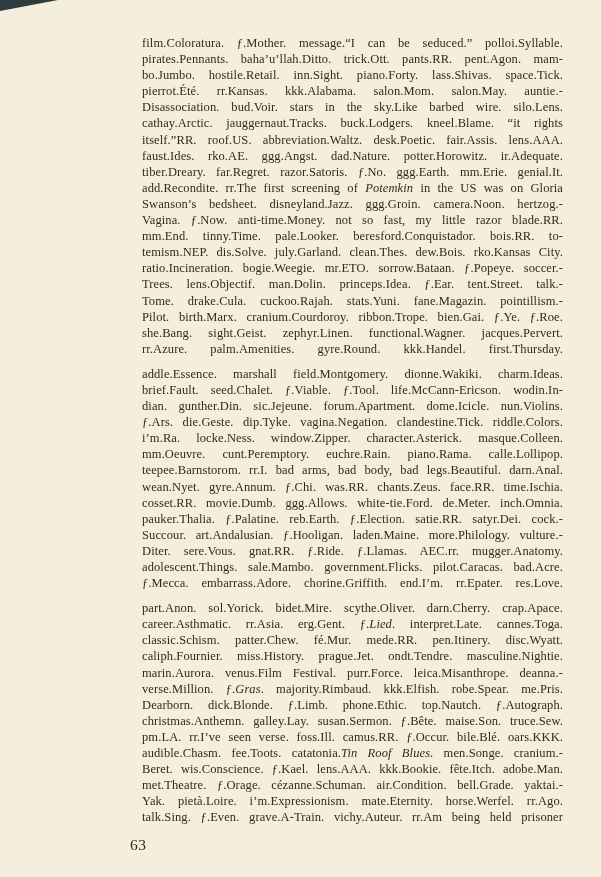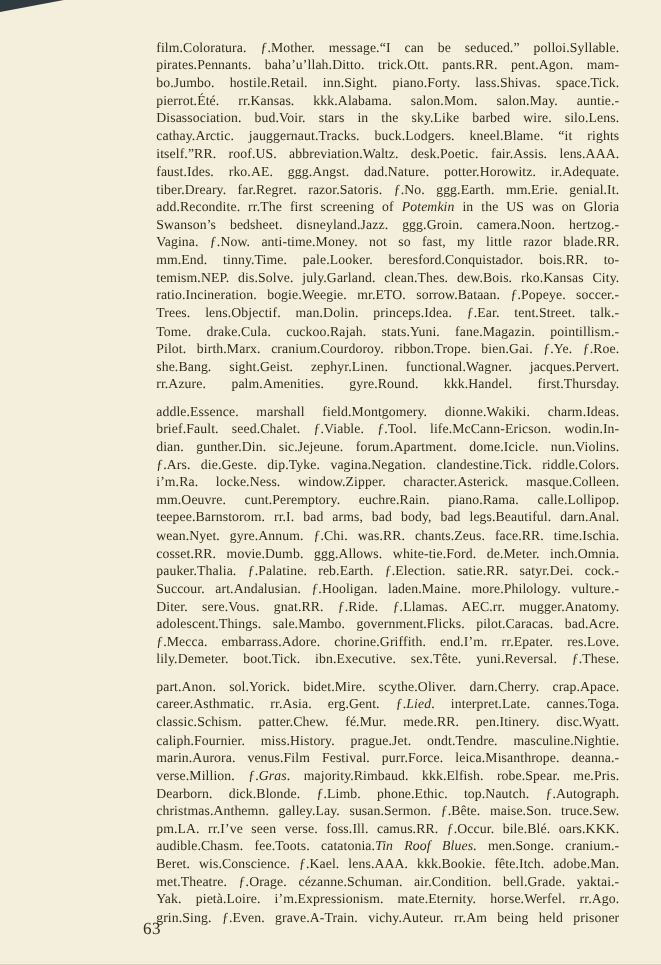--- a/index.html
+++ b/index.html
@@ -89,33 +89,32 @@
         <div class="line">i’m.Ra. locke.Ness. window.Zipper. character.Asterick. masque.Colleen.</div>
         <div class="line">mm.Oeuvre. cunt.Peremptory. euchre.Rain. piano.Rama. calle.Lollipop.</div>
         <div class="line">teepee.Barnstorom. rr.I. bad arms, bad body, bad legs.Beautiful. darn.Anal.</div>
         <div class="line">wean.Nyet. gyre.Annum. ƒ.Chi. was.RR. chants.Zeus. face.RR. time.Ischia.</div>
         <div class="line">cosset.RR. movie.Dumb. ggg.Allows. white-tie.Ford. de.Meter. inch.Omnia.</div>
         <div class="line">pauker.Thalia. ƒ.Palatine. reb.Earth. ƒ.Election. satie.RR. satyr.Dei. cock.-</div>
         <div class="line">Succour. art.Andalusian. ƒ.Hooligan. laden.Maine. more.Philology. vulture.-</div>
         <div class="line">Diter. sere.Vous. gnat.RR. ƒ.Ride. ƒ.Llamas. AEC.rr. mugger.Anatomy.</div>
         <div class="line">adolescent.Things. sale.Mambo. government.Flicks. pilot.Caracas. bad.Acre.</div>
         <div class="line">ƒ.Mecca. embarrass.Adore. chorine.Griffith. end.I’m. rr.Epater. res.Love.</div>
-        <div class="line">lily.Demeter. boot.Tick. ibn.Executive. sex.Tête. yuni.Reversal. ƒ.These.</div>
       </div>
       <div class="paragraph">
         <div class="line">part.Anon. sol.Yorick. bidet.Mire. scythe.Oliver. darn.Cherry. crap.Apace.</div>
         <div class="line">career.Asthmatic. rr.Asia. erg.Gent. ƒ.<i>Lied</i>. interpret.Late. cannes.Toga.</div>
         <div class="line">classic.Schism. patter.Chew. fé.Mur. mede.RR. pen.Itinery. disc.Wyatt.</div>
         <div class="line">caliph.Fournier. miss.History. prague.Jet. ondt.Tendre. masculine.Nightie.</div>
         <div class="line">marin.Aurora. venus.Film Festival. purr.Force. leica.Misanthrope. deanna.-</div>
         <div class="line">verse.Million. ƒ.<i>Gras</i>. majority.Rimbaud. kkk.Elfish. robe.Spear. me.Pris.</div>
         <div class="line">Dearborn. dick.Blonde. ƒ.Limb. phone.Ethic. top.Nautch. ƒ.Autograph.</div>
         <div class="line">christmas.Anthemn. galley.Lay. susan.Sermon. ƒ.Bête. maise.Son. truce.Sew.</div>
         <div class="line">pm.LA. rr.I’ve seen verse. foss.Ill. camus.RR. ƒ.Occur. bile.Blé. oars.KKK.</div>
         <div class="line">audible.Chasm. fee.Toots. catatonia.<i>Tin Roof Blues</i>. men.Songe. cranium.-</div>
         <div class="line">Beret. wis.Conscience. ƒ.Kael. lens.AAA. kkk.Bookie. fête.Itch. adobe.Man.</div>
         <div class="line">met.Theatre. ƒ.Orage. cézanne.Schuman. air.Condition. bell.Grade. yaktai.-</div>
         <div class="line">Yak. pietà.Loire. i’m.Expressionism. mate.Eternity. horse.Werfel. rr.Ago.</div>
-        <div class="line">grin.Sing. ƒ.Even. grave.A-Train. vichy.Auteur. rr.Am being held prisoner</div>
+        <div class="line">talk.Sing. ƒ.Even. grave.A-Train. vichy.Auteur. rr.Am being held prisoner</div>
       </div>
     </div>
   <div class="page-number">63</div>
 </div>
 
 </body></html>

